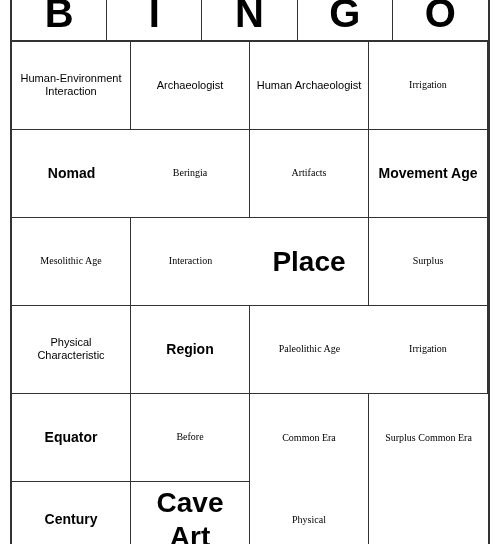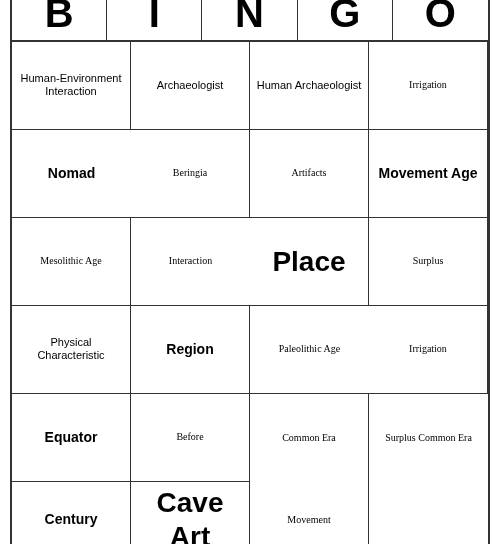--- a/index.html
+++ b/index.html
@@ -144,16 +144,16 @@
       <div class="bingo-cell">
         <span class="cell-text text-medium">Surplus Common Era</span>
       </div>
       <div class="bingo-cell">
         <span class="cell-text text-large">Century</span>
       </div>
       <div class="bingo-cell">
         <span class="cell-text text-xlarge">Cave Art</span>
       </div>
       <div class="bingo-cell">
-        <span class="cell-text text-medium">Movement</span>
+        <span class="cell-text text-medium">Physical</span>
       </div>
     </div>
 </div>
 
 </body></html>

